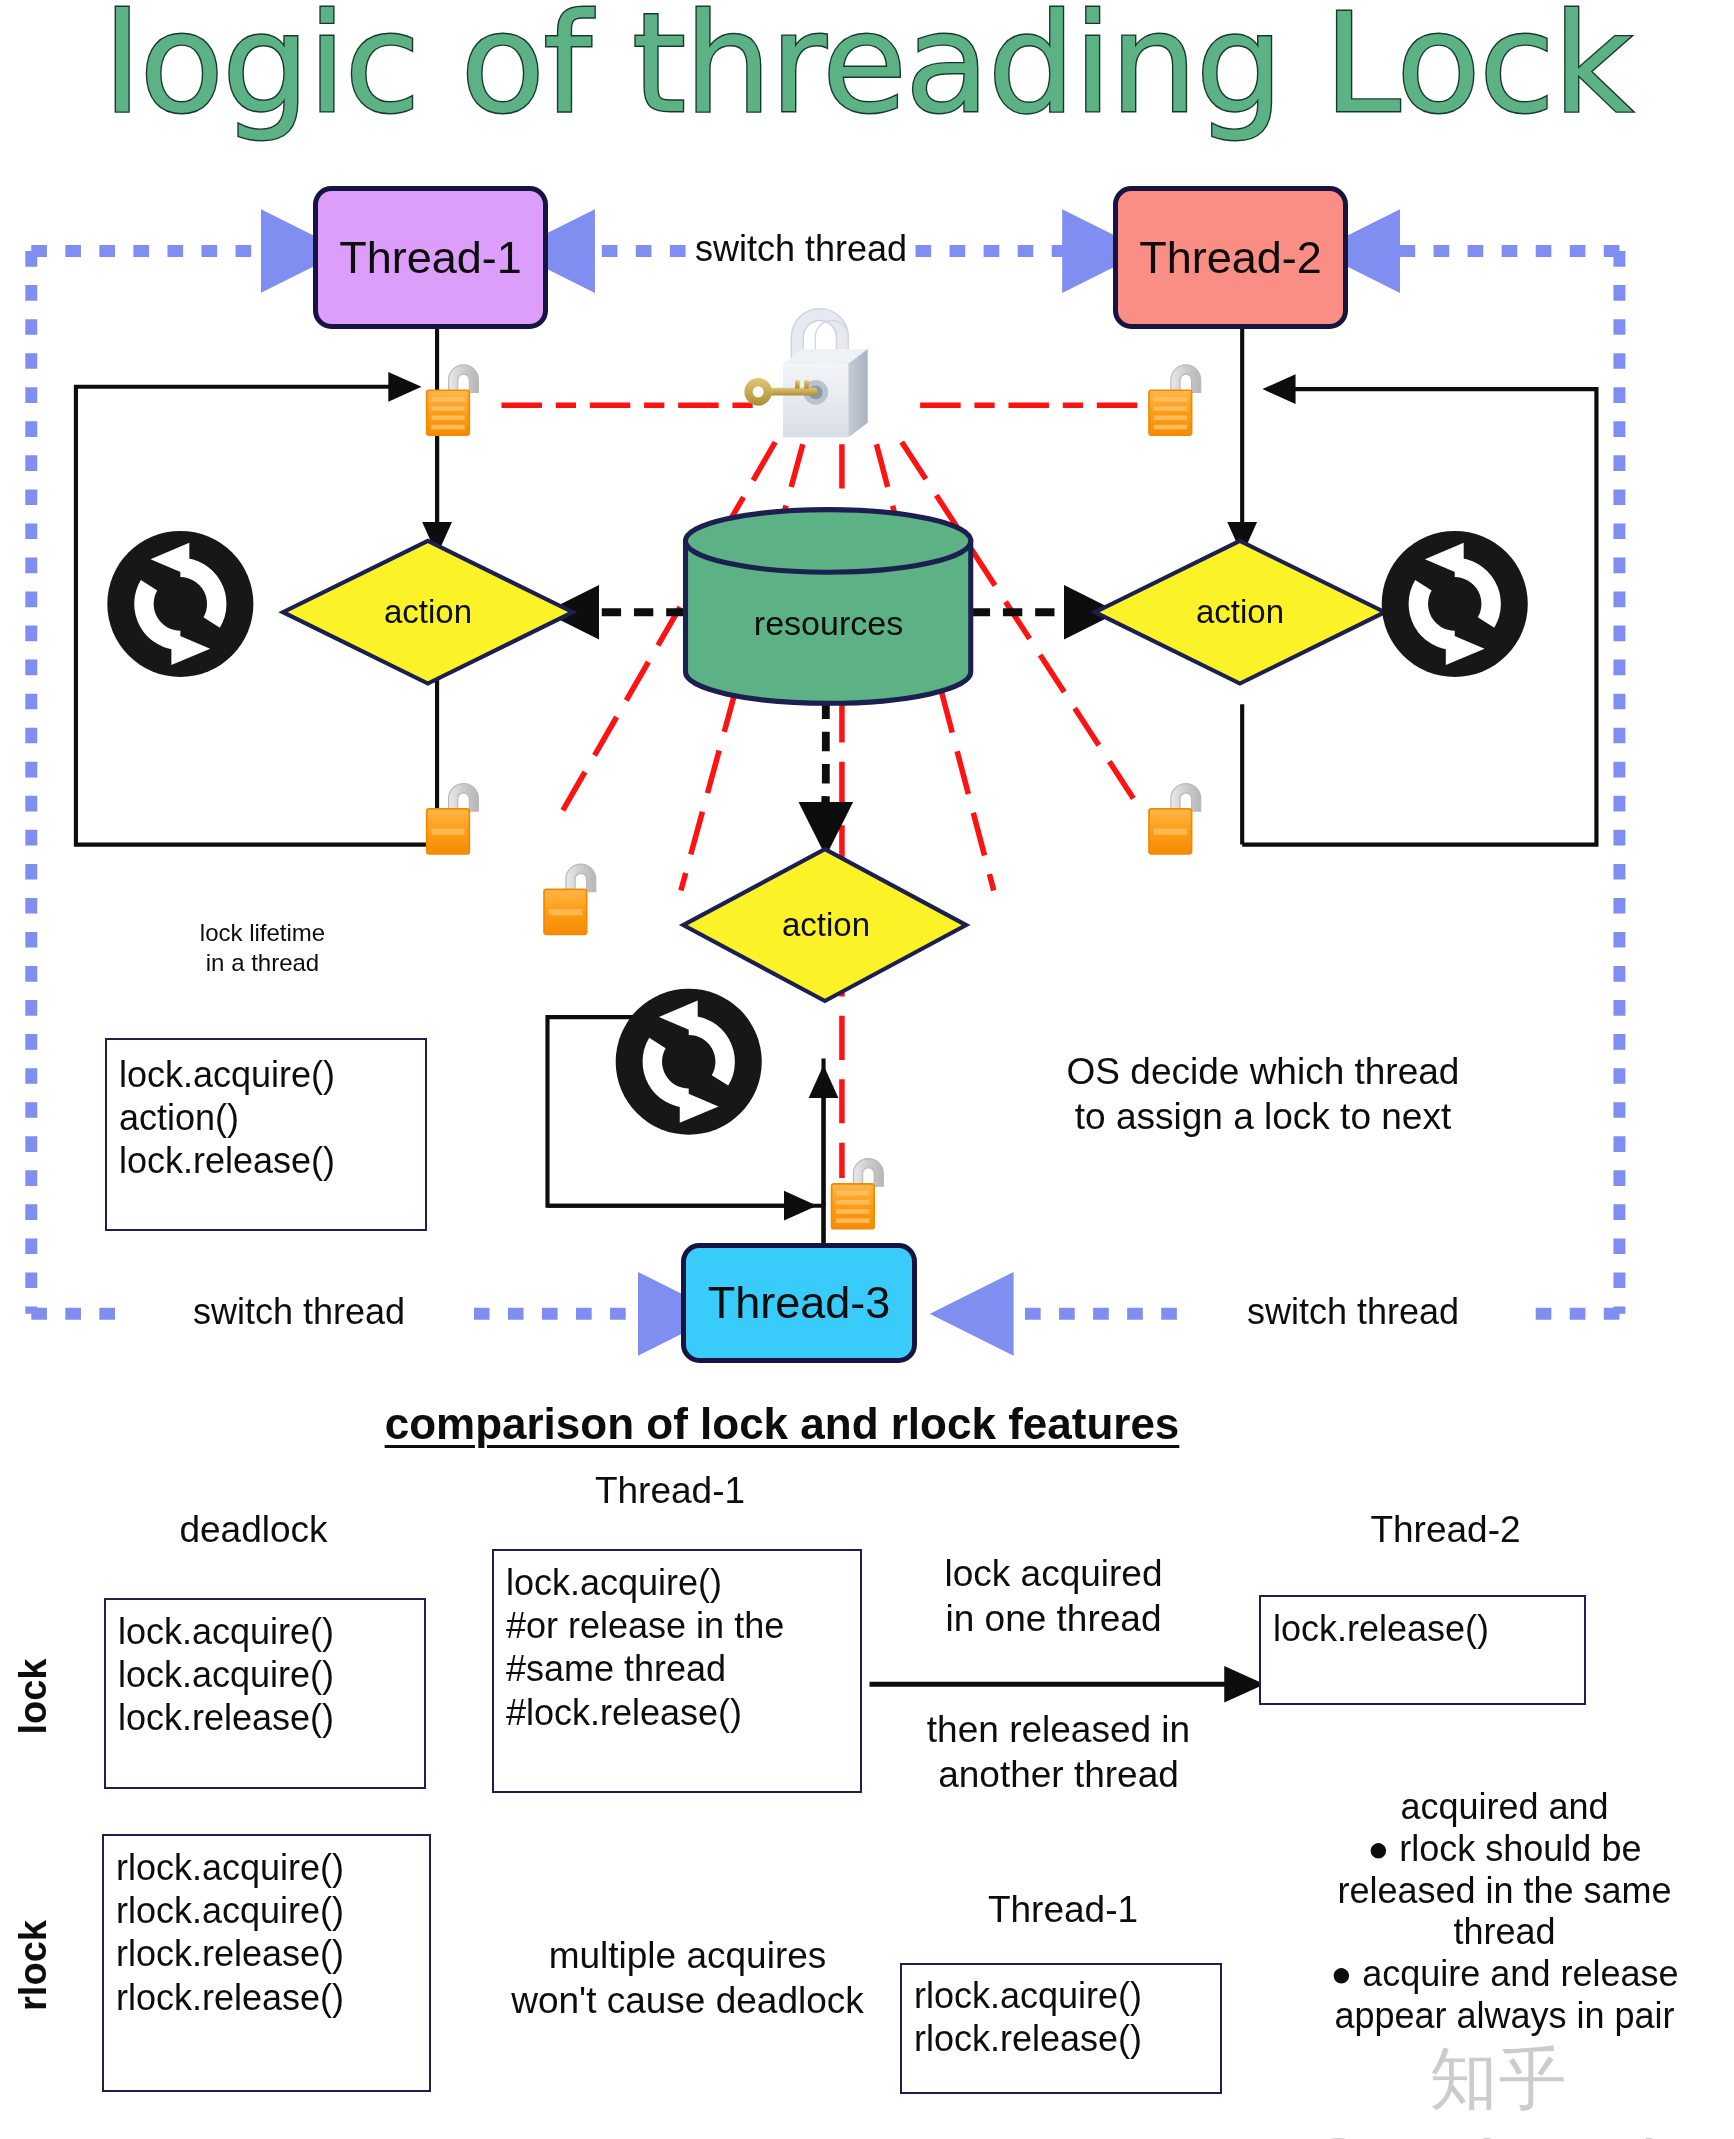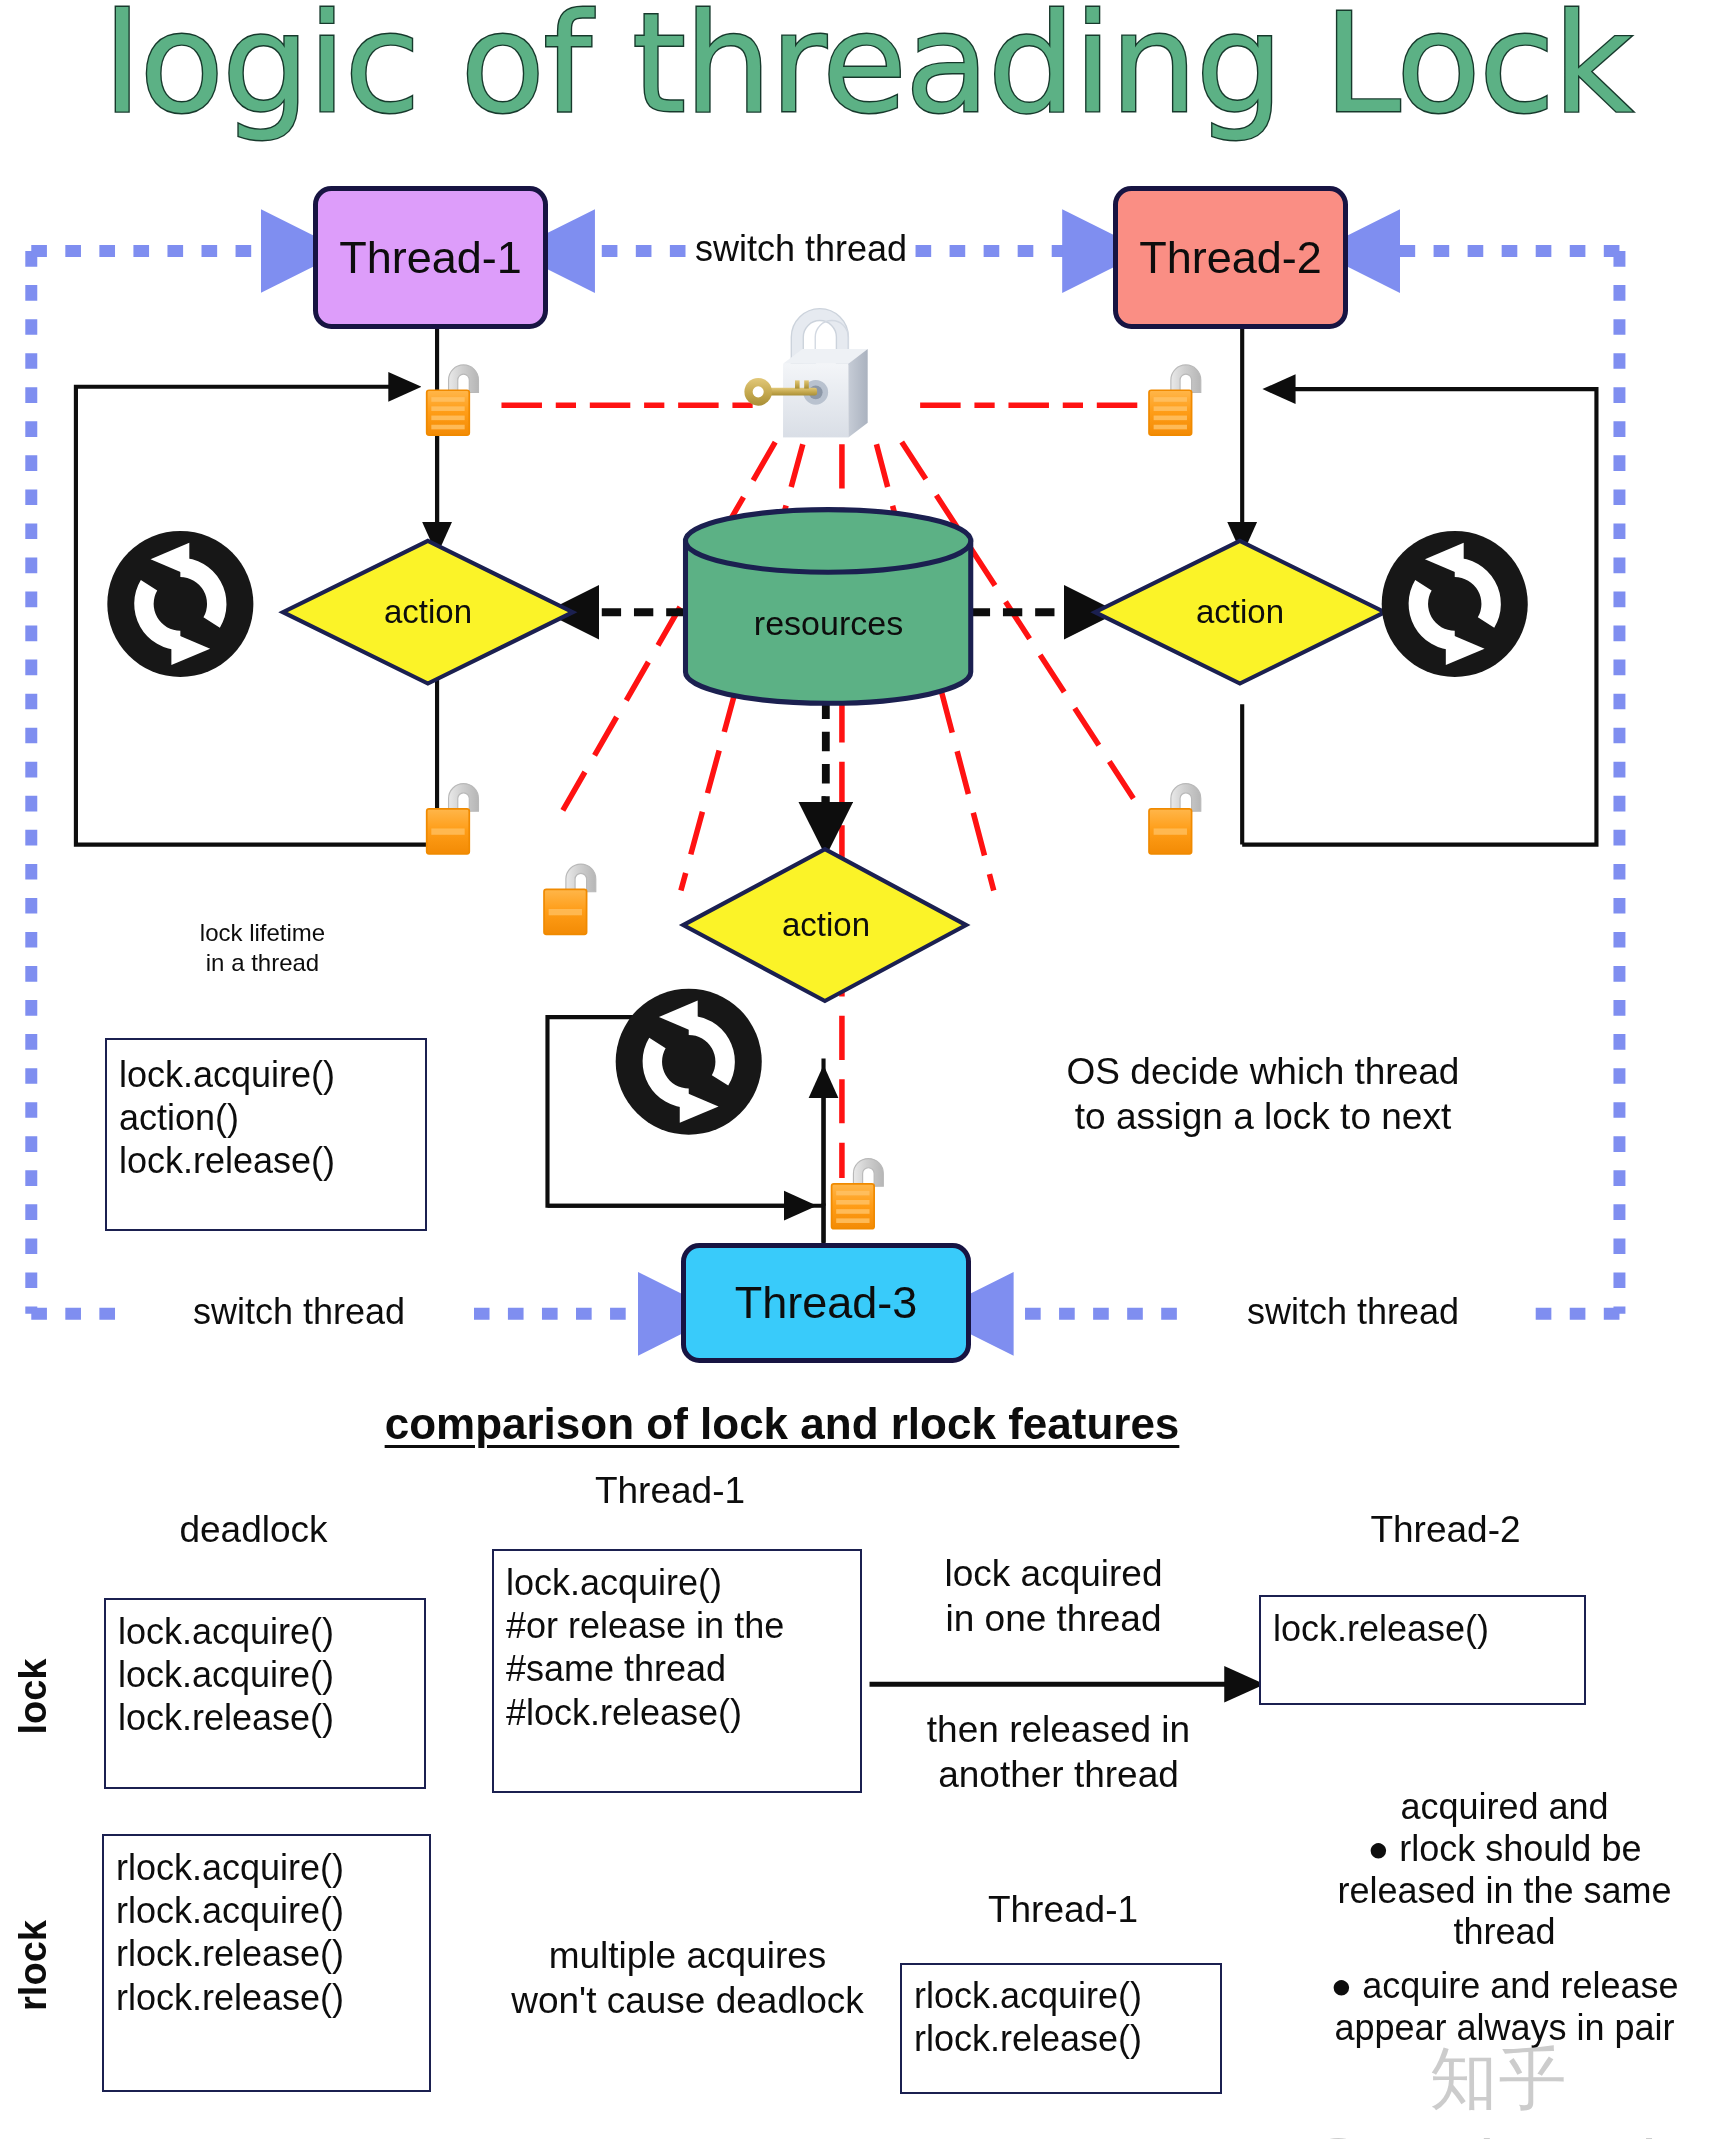--- a/index.html
+++ b/index.html
@@ -241,21 +241,21 @@
       <path d="M1890 3660 L2705 3660" stroke="#0d0d0d" stroke-width="11" fill="none" marker-end="url(#ah-blackthin)"></path>
     </g>
   </svg>
 
   <div class="abs threadbox" style="left:313px;top:186px;width:235px;height:143px;background:#dd9dfa;">
     <span>Thread-1</span>
   </div>
   <div class="abs threadbox" style="left:1113px;top:186px;width:235px;height:143px;background:#fa8e84;">
     <span>Thread-2</span>
   </div>
-  <div class="abs threadbox" style="left:681px;top:1243px;width:290px;height:120px;background:#39cbfa;">
+  <div class="abs threadbox" style="left:681px;top:1243px;width:236px;height:120px;background:#39cbfa;">
     <span>Thread-3</span>
   </div>
 
   <div class="abs txt" style="left:686px;top:228px;width:230px;text-align:center;font-size:36px;">switch thread</div>
   <div class="abs txt" style="left:124px;top:1291px;width:350px;text-align:center;font-size:36px;background:#fff;">switch thread</div>
   <div class="abs txt" style="left:1178px;top:1291px;width:350px;text-align:center;font-size:36px;background:#fff;">switch thread</div>
 
   <div class="diamondtxt" style="left:322px;top:591px;width:212px;height:41px;">action</div>
   <div class="diamondtxt" style="left:1134px;top:591px;width:212px;height:41px;">action</div>
   <div class="diamondtxt" style="left:720px;top:904px;width:212px;height:41px;">action</div>
@@ -305,20 +305,20 @@
 
   <div class="abs txt" style="left:902px;top:1889px;width:322px;text-align:center;font-size:37px;">Thread-1</div>
   <div class="abs codebox" style="left:900px;top:1963px;width:322px;height:131px;padding:9.2px 12px;font-size:36px;line-height:1.20;">rlock.acquire()
 rlock.release()</div>
 
   <div class="abs bullet-list" style="left:1279px;top:1786px;width:451px;">
     <div>acquired and</div>
     <div>● rlock should be</div>
     <div>released in the same</div>
     <div>thread</div>
-    <div style="margin-top:12px;">● acquire and release</div>
+    <div style="">● acquire and release</div>
     <div>appear always in pair</div>
   </div>
 
   <div class="abs wm" style="left:1263px;top:2034px;">知乎 @JackeyQiu</div>
 
 </div>
 
 
 </body></html>

